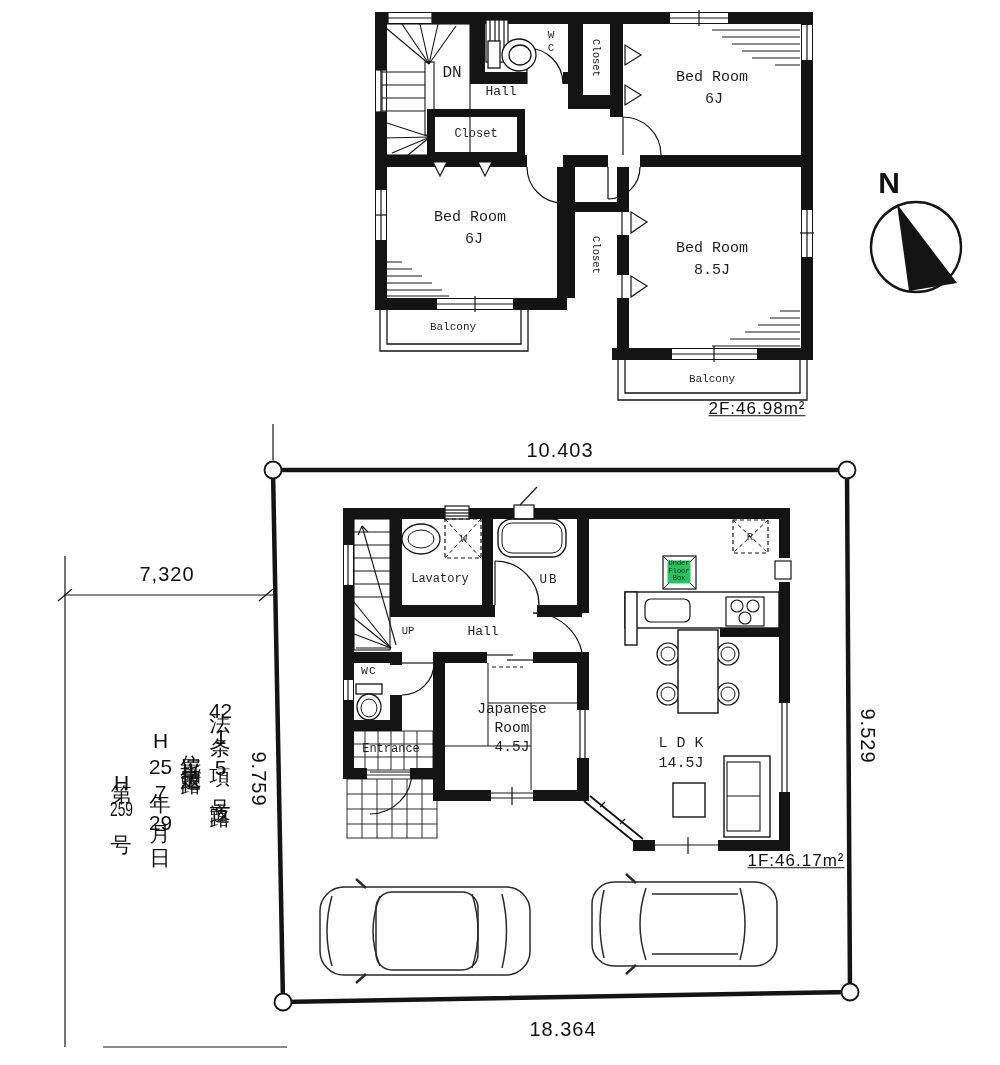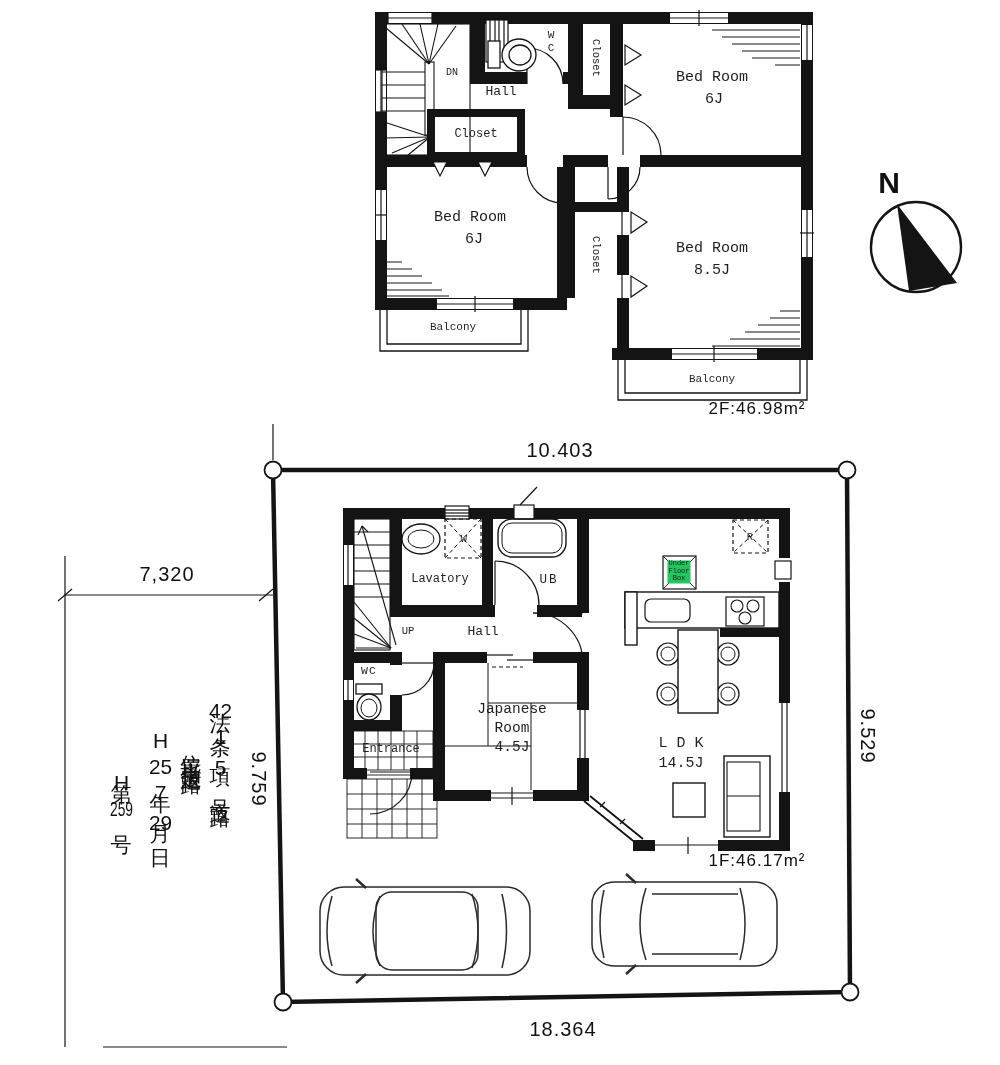--- a/index.html
+++ b/index.html
@@ -3,21 +3,21 @@
 <meta charset="utf-8">
 <style>
   html,body{margin:0;padding:0;background:#fff;}
   .canvas{position:relative;width:1000px;height:1065px;background:#fff;overflow:hidden;
           font-family:"Liberation Mono","DejaVu Sans Mono",monospace;color:#1a1a1a;}
   svg{position:absolute;left:0;top:0;}
   .lbl{position:absolute;transform:translate(-50%,-50%);white-space:pre-line;text-align:center;
        line-height:1.15;color:#1f1f1f;}
   .rot90{transform:translate(-50%,-50%) rotate(90deg);}
   .dim{font-family:"Liberation Sans","DejaVu Sans",sans-serif;font-size:20px;letter-spacing:1px;color:#111;}
-  .area{font-family:"Liberation Sans","DejaVu Sans",sans-serif;font-size:17px;letter-spacing:1px;color:#111;}
+  .area{font-family:"Liberation Sans","DejaVu Sans",sans-serif;font-size:17px;letter-spacing:1px;color:#111;text-decoration:underline;}
   .north-n{font-family:"Liberation Sans","DejaVu Sans",sans-serif;font-weight:bold;font-size:30px;color:#111;}
   .jp-col{position:absolute;writing-mode:vertical-rl;text-orientation:upright;
           font-family:"Liberation Sans","DejaVu Sans",sans-serif;font-size:21px;
           letter-spacing:4px;line-height:1;color:#111;}
   .tcy{text-combine-upright:all;}
   .ufb-lbl{background:#22c55e;padding:0 1px;}
 </style>
 </head>
 <body>
 
@@ -352,21 +352,21 @@
     <path d="M604,890 Q596,924 604,958"></path>
     <path d="M646,888 Q634,924 646,960"></path>
     <path d="M740,888 Q750,924 740,960"></path>
     <line x1="652" y1="894" x2="738" y2="894"></line>
         <line x1="652" y1="954" x2="738" y2="954"></line>
     <line x1="636" y1="883" x2="626" y2="874" stroke-width="2.4"></line>
     <line x1="636" y1="965" x2="626" y2="974" stroke-width="2.4"></line>
   </g>
 </svg>
 
-<div class="lbl" style="left:452px;top:73px;font-size:10px">DN</div>
+<div class="lbl" style="left:452px;top:73px;font-size:16px">DN</div>
 <div class="lbl" style="left:551px;top:42px;font-size:11px">W
 C</div>
 <div class="lbl rot90" style="left:596px;top:58px;font-size:10.5px">Closet</div>
 <div class="lbl" style="left:501px;top:92px;font-size:13px">Hall</div>
 <div class="lbl" style="left:476px;top:135px;font-size:12px">Closet</div>
 <div class="lbl" style="left:712px;top:78px;font-size:15px">Bed Room</div>
 <div class="lbl" style="left:714px;top:100px;font-size:15px">6J</div>
 <div class="lbl" style="left:470px;top:218px;font-size:15px">Bed Room</div>
 <div class="lbl" style="left:474px;top:240px;font-size:15px">6J</div>
 <div class="lbl rot90" style="left:596px;top:255px;font-size:10.5px">Closet</div>
@@ -398,15 +398,15 @@
 <div class="lbl" style="left:391px;top:750px;font-size:12px">Entrance</div>
 <div class="lbl" style="left:512px;top:728px;font-size:14.5px;line-height:1.3">Japanese
 Room
 4.5J</div>
 <div class="lbl" style="left:681px;top:754px;font-size:15px;line-height:1.35">L D K
 14.5J</div>
 <div class="lbl" style="left:750px;top:537px;font-size:10.5px">R</div>
 <div class="lbl ufb-lbl" style="left:679px;top:572px;font-size:7px;line-height:1.1">Under
 Floor
 Box</div>
-<div class="lbl area" style="left:757px;top:861px">1F:46.17m²</div>
+<div class="lbl area" style="left:796px;top:861px">1F:46.17m²</div>
 
 </div>
 
 </body></html>

